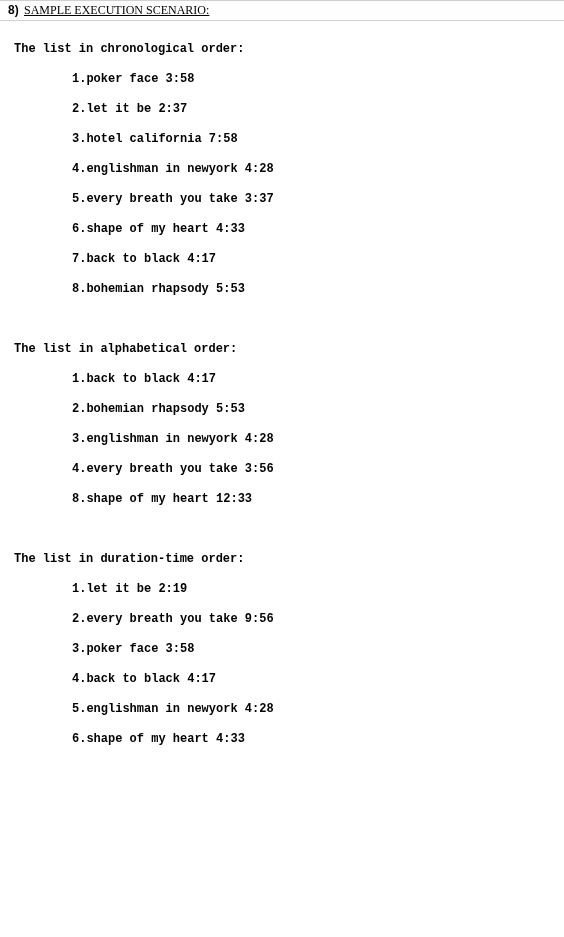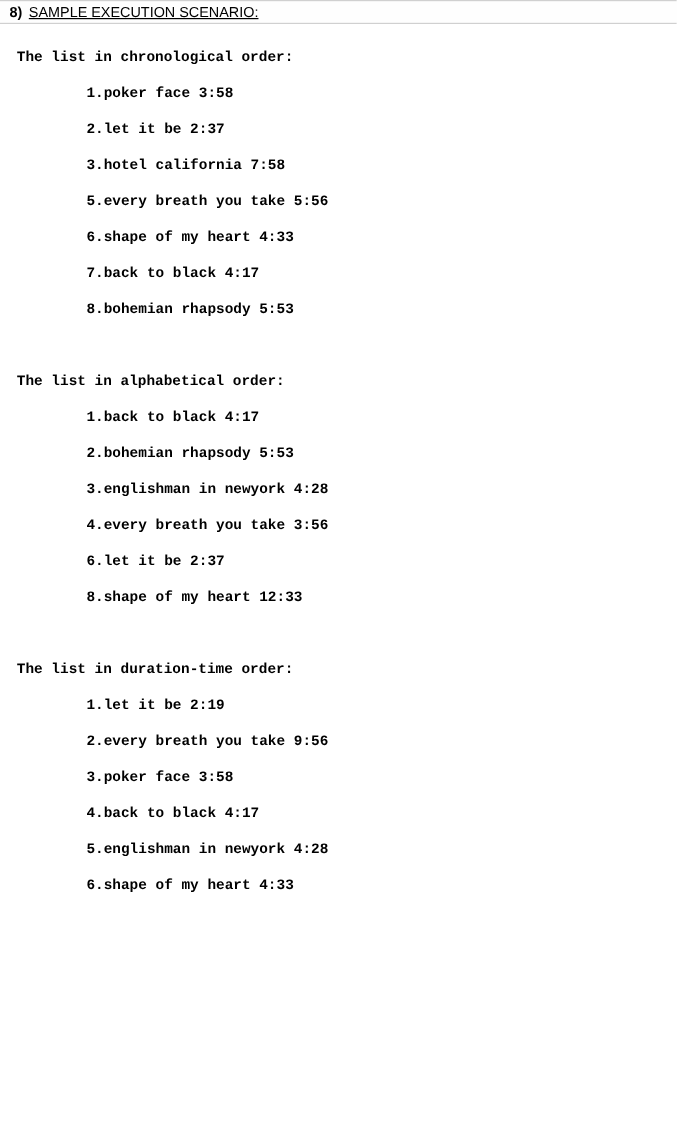--- a/index.html
+++ b/index.html
@@ -16,21 +16,21 @@
       border-bottom: 1px solid #d0d0d0;
       padding: 2px 8px;
       background: #fefefe;
     }
     .header-bar .num {
       font-family: Verdana, Arial, sans-serif;
       font-size: 12px;
       font-weight: bold;
     }
     .header-bar .title {
-      font-family: Liberation Sans, sans-serif;
+      font-family: Liberation Serif, serif;
       font-size: 12px;
       text-decoration: underline;
       margin-left: 2px;
     }
     .mono-block {
       font-family: "Courier New", Courier, monospace;
       font-size: 12px;
       font-weight: bold;
       white-space: pre;
       color: #000;
@@ -46,31 +46,31 @@
 <div class="header-bar">
   <span class="num">8)</span>
   <span class="title">SAMPLE EXECUTION SCENARIO:</span>
 </div>
 
 <div class="mono-block">
 <div>The list in chronological order:</div>
 <div><span class="indent1">1.poker face 3:58</span></div>
 <div><span class="indent1">2.let it be 2:37</span></div>
 <div><span class="indent1">3.hotel california 7:58</span></div>
-<div><span class="indent1">5.every breath you take 5:56</span></div>
+<div><span class="indent1">4.englishman in newyork 4:28</span></div>
+<div><span class="indent1">5.every breath you take 3:37</span></div>
 <div><span class="indent1">6.shape of my heart 4:33</span></div>
 <div><span class="indent1">7.back to black 4:17</span></div>
 <div><span class="indent1">8.bohemian rhapsody 5:53</span></div>
 <div class="blankline"></div>
 <div>The list in alphabetical order:</div>
 <div><span class="indent1">1.back to black 4:17</span></div>
 <div><span class="indent1">2.bohemian rhapsody 5:53</span></div>
 <div><span class="indent1">3.englishman in newyork 4:28</span></div>
 <div><span class="indent1">4.every breath you take 3:56</span></div>
-<div><span class="indent1">6.let it be 2:37</span></div>
 <div><span class="indent1">8.shape of my heart 12:33</span></div>
 <div class="blankline"></div>
 <div>The list in duration-time order:</div>
 <div><span class="indent1">1.let it be 2:19</span></div>
 <div><span class="indent1">2.every breath you take 9:56</span></div>
 <div><span class="indent1">3.poker face 3:58</span></div>
 <div><span class="indent1">4.back to black 4:17</span></div>
 <div><span class="indent1">5.englishman in newyork 4:28</span></div>
 <div><span class="indent1">6.shape of my heart 4:33</span></div>
 <div class="blankline"></div>

